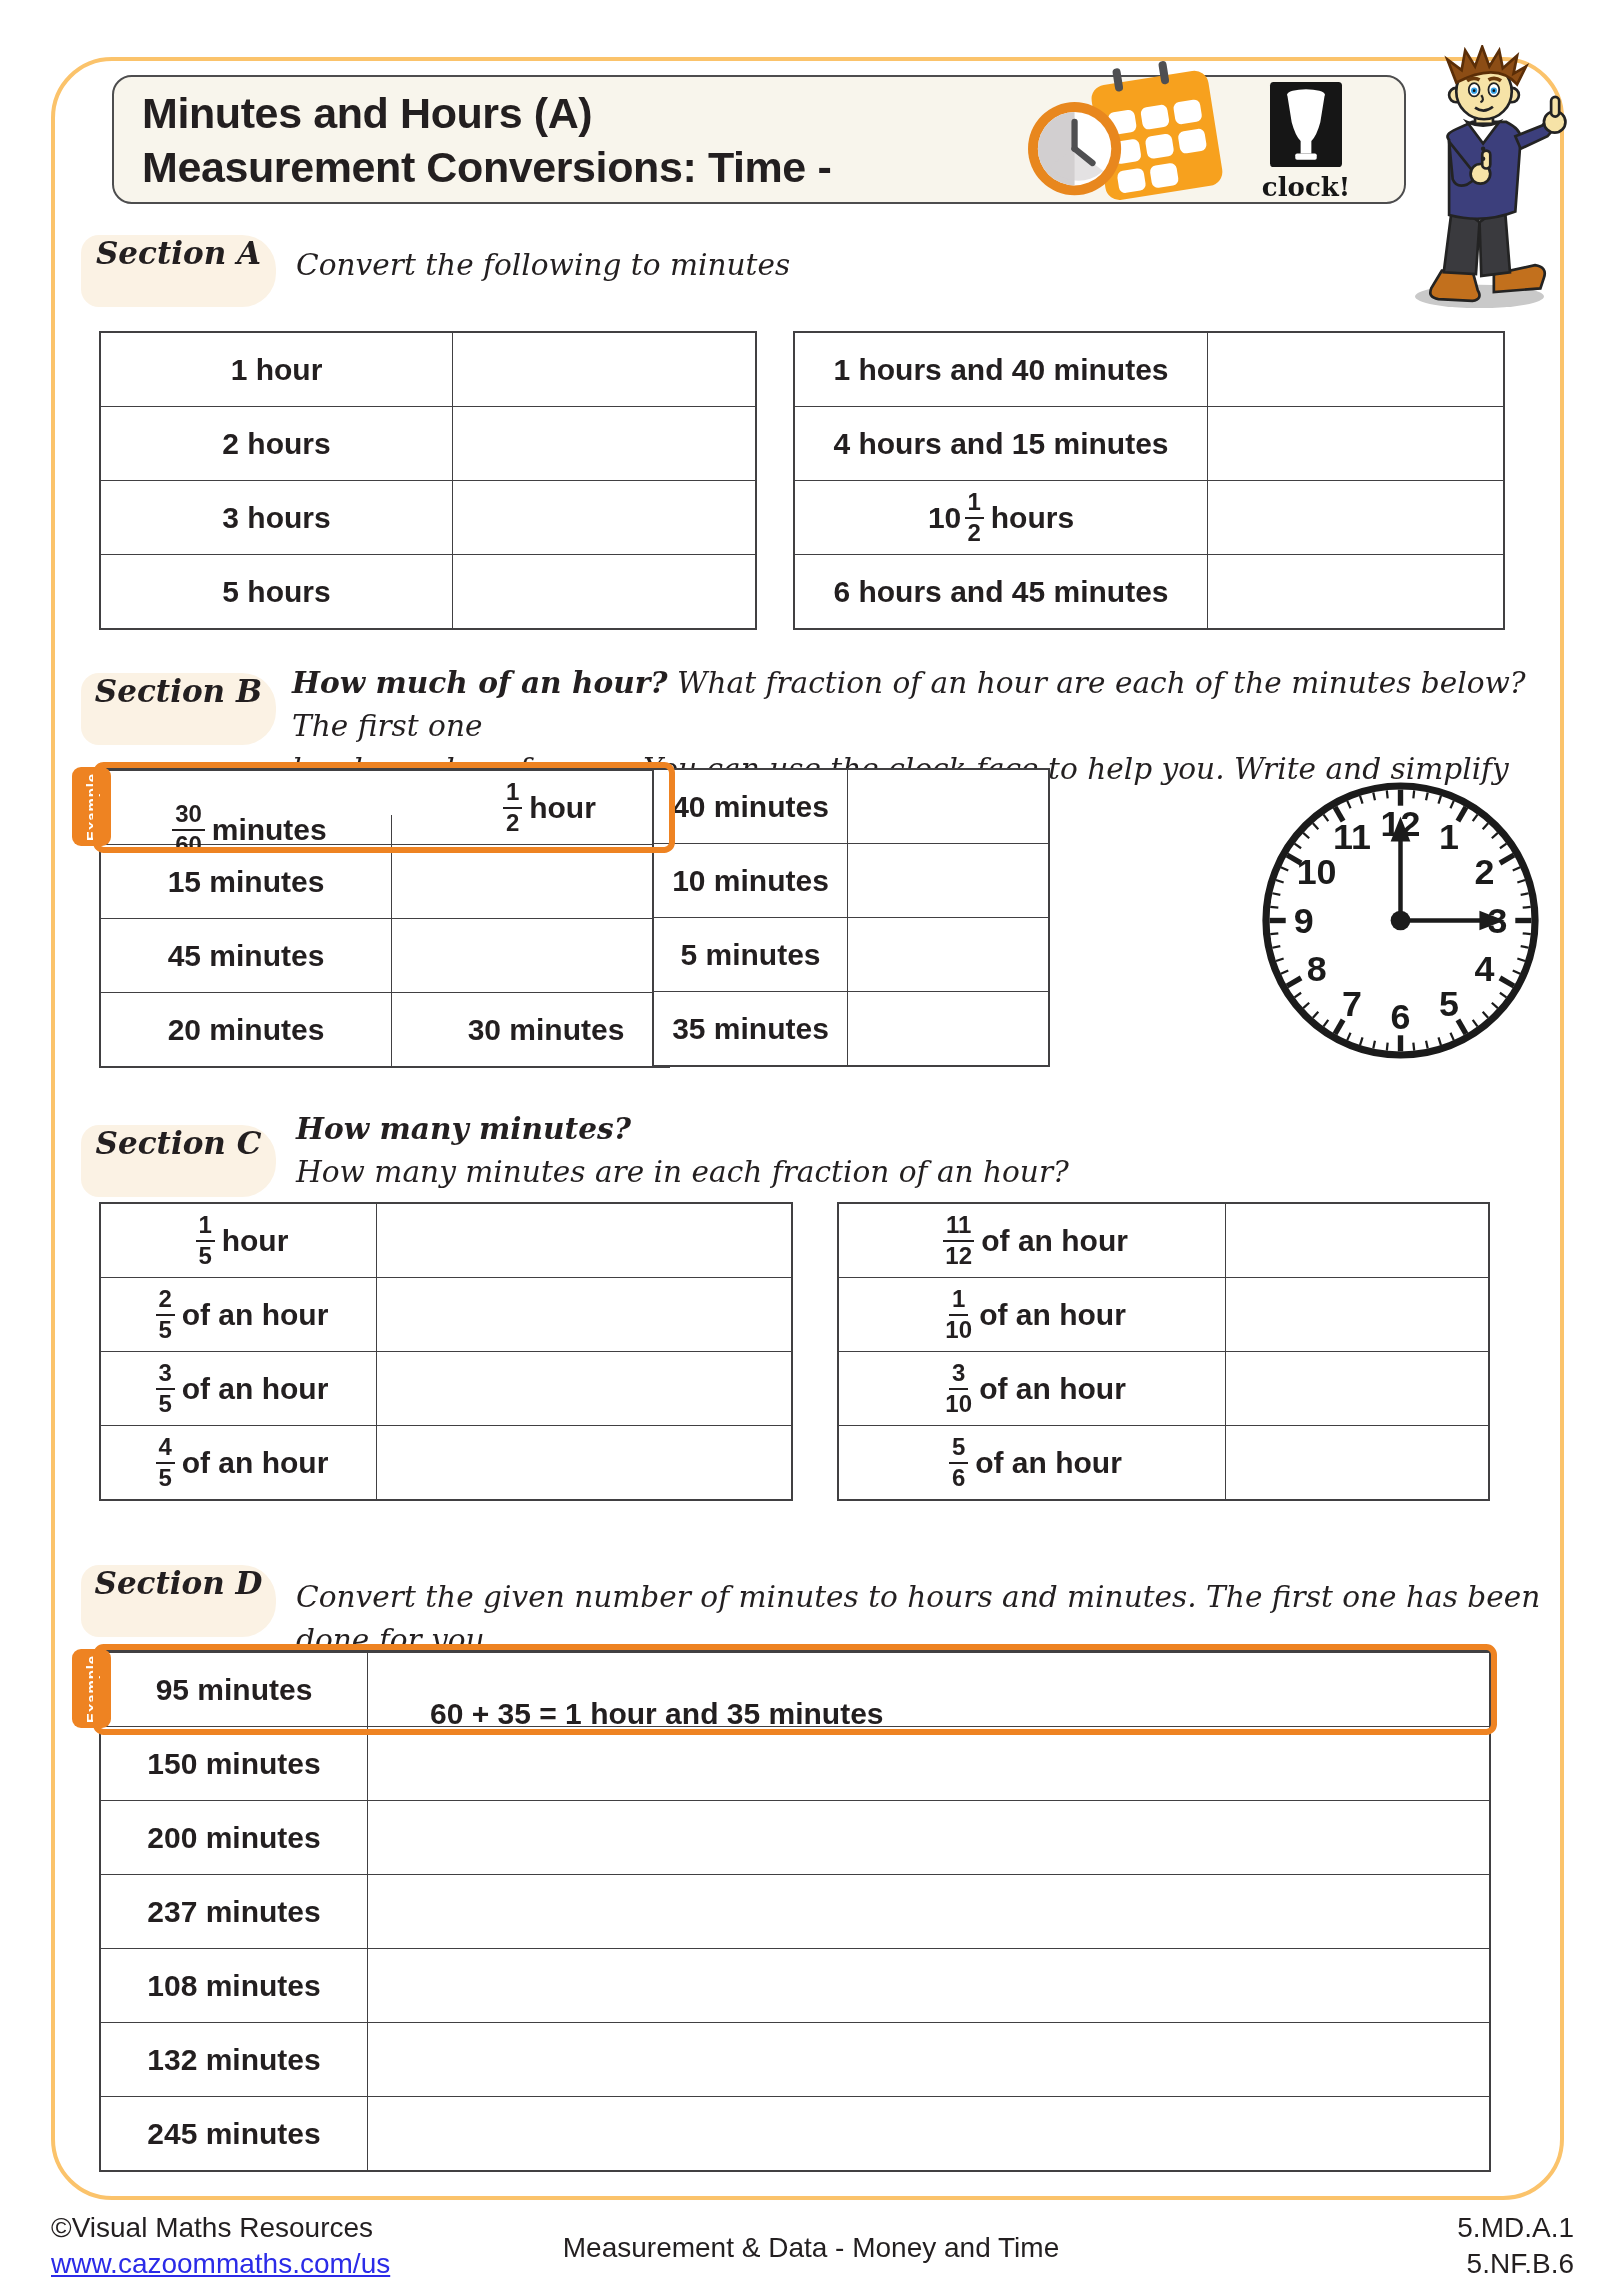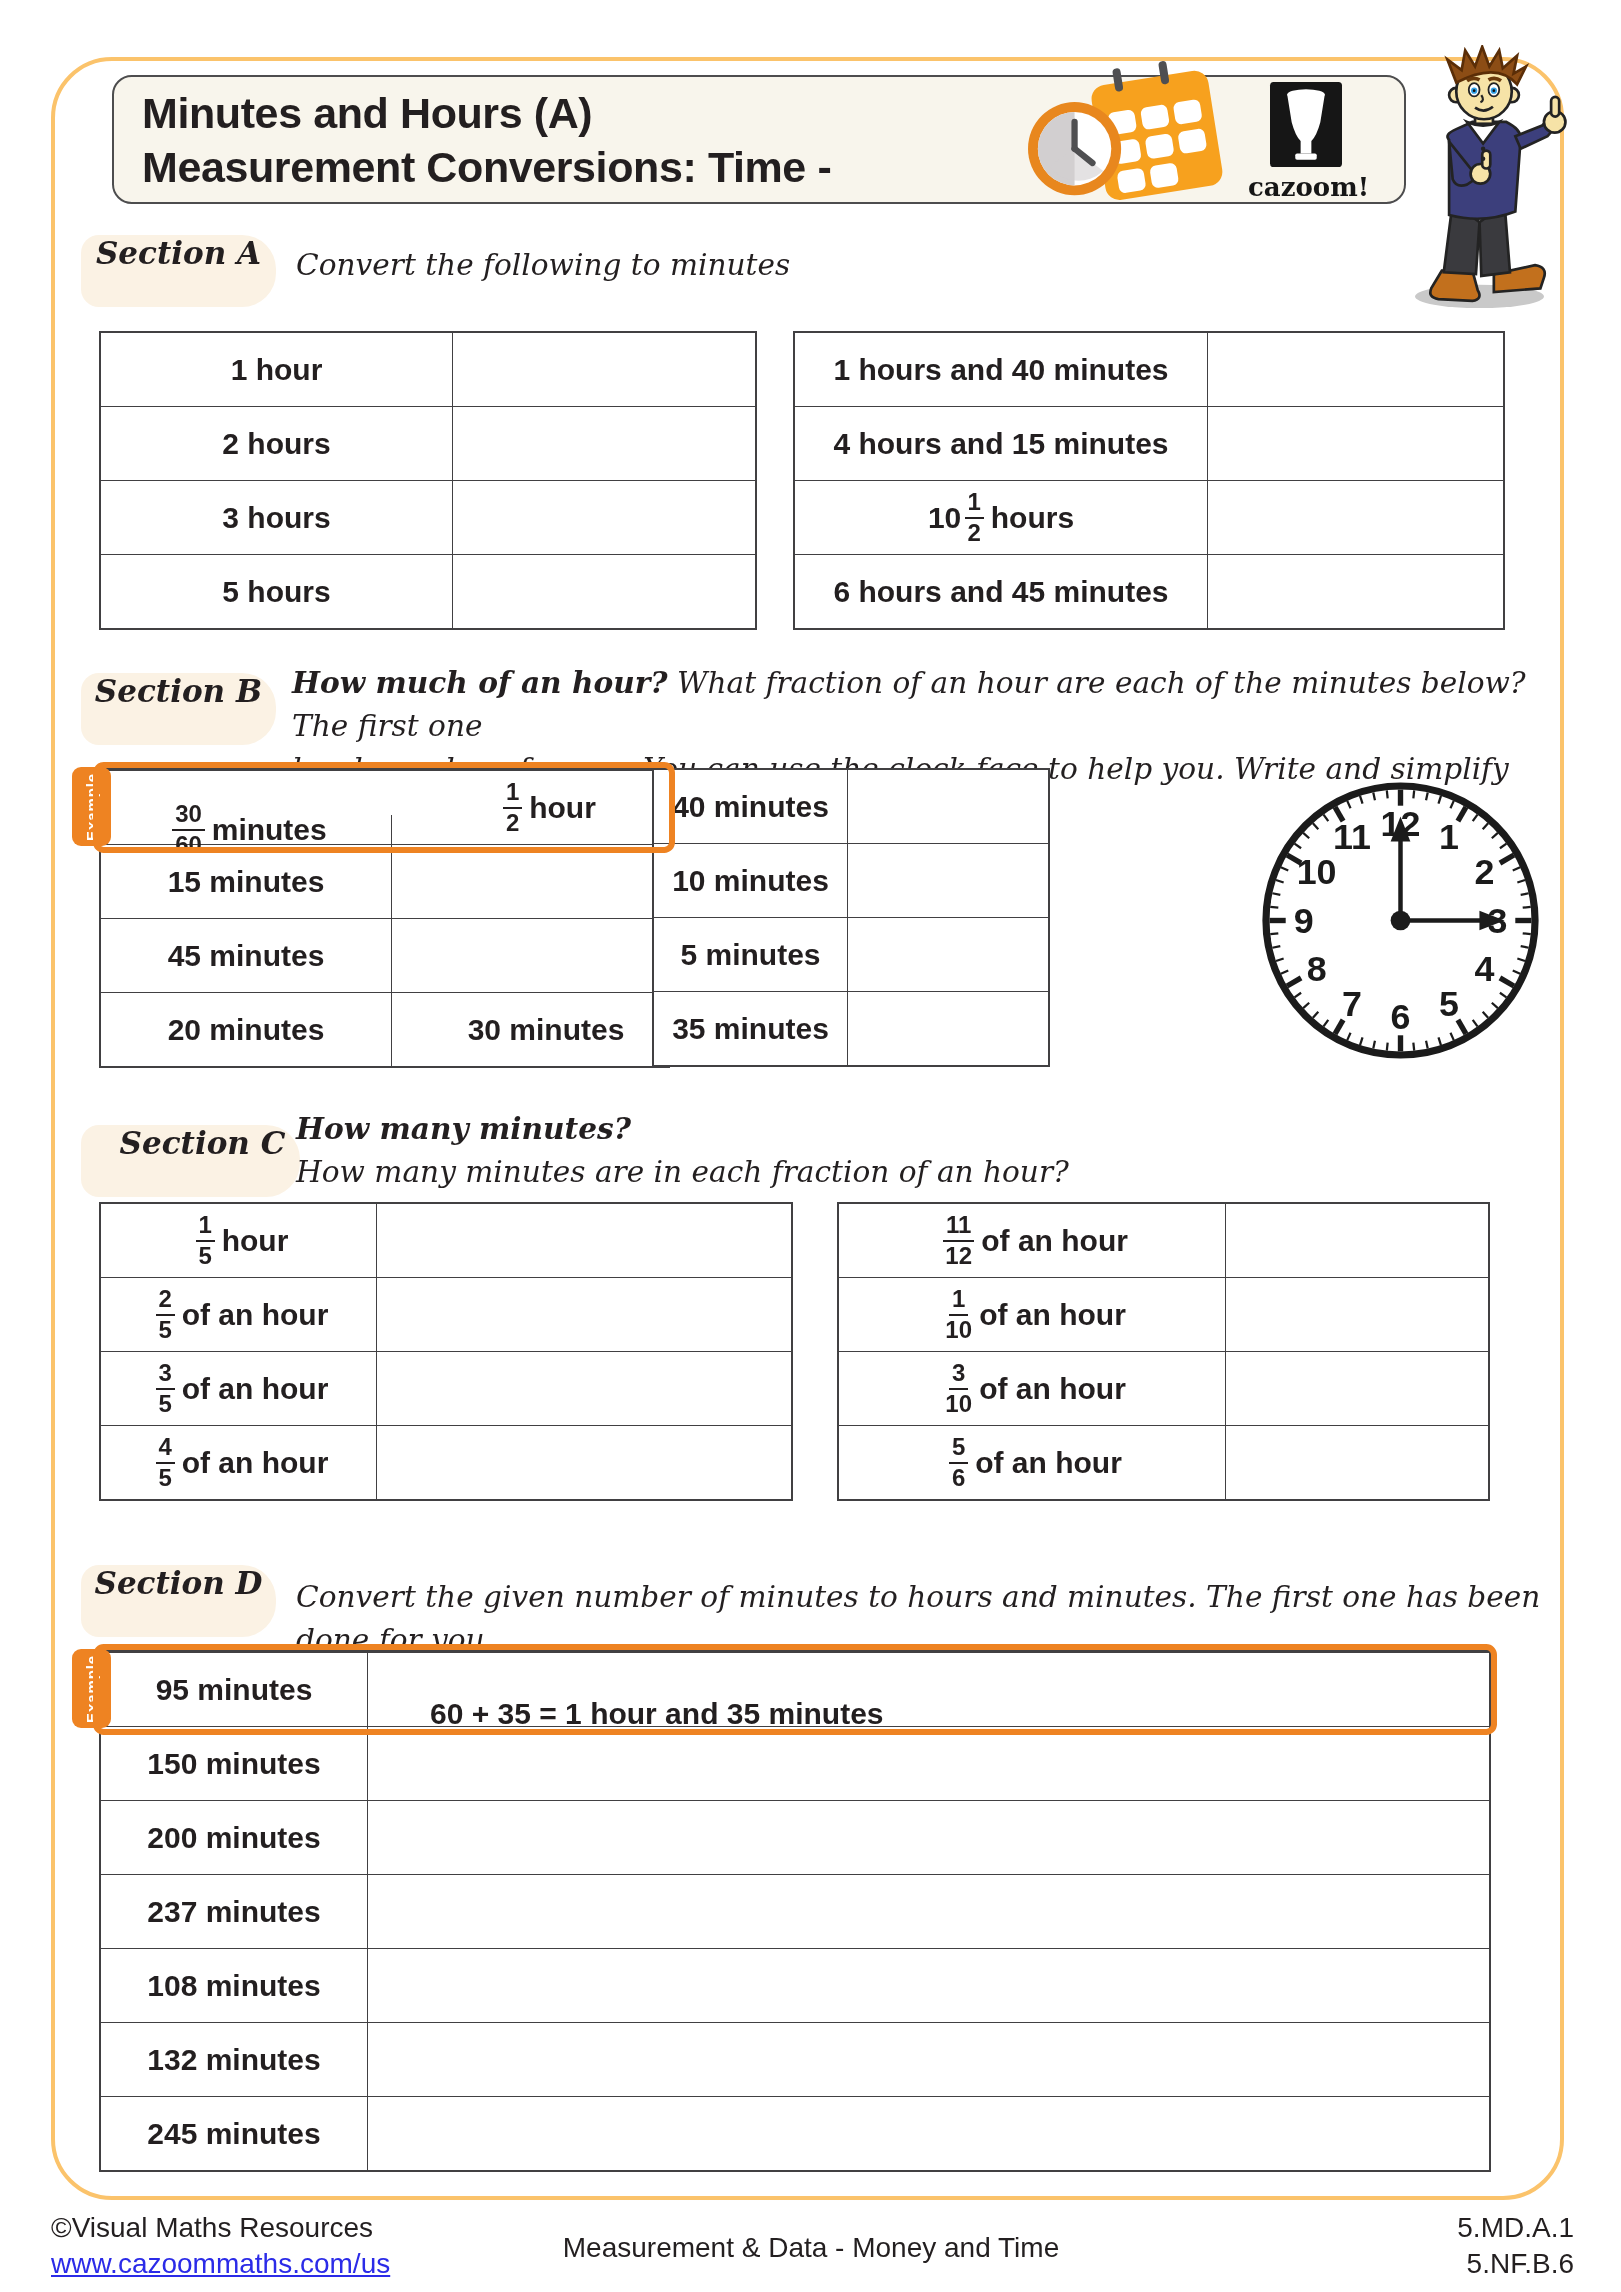--- a/index.html
+++ b/index.html
@@ -88,21 +88,21 @@
   </svg>
 
   <div class="logo-wrap">
     <span class="logo-box">
       <svg width="72" height="85" viewBox="0 0 80 95">
         <ellipse cx="40" cy="14" rx="21" ry="6" fill="#fff"></ellipse>
         <path d="M19,14 L24,45 Q28,60 34,66 L34,80 L46,80 L46,66 Q52,60 56,45 L61,14 Z" fill="#fff"></path>
         <rect x="28" y="80" width="24" height="7" rx="2" fill="#fff"></rect>
       </svg>
     </span>
-    <div class="logo-text">cazoom!</div>
+    <div class="logo-text">clock!</div>
   </div>
 
   <svg class="boy" width="188" height="264" viewBox="0 0 210 295">
     <ellipse cx="100" cy="281" rx="72" ry="13" fill="#c9c9c9"></ellipse>
     <path d="M58,252 L46,272 Q42,282 54,284 L92,286 Q104,284 98,274 L92,252 Z" fill="#c2701d" stroke="#232323" stroke-width="3"></path>
     <path d="M116,256 L162,246 Q176,248 172,260 L168,272 L116,276 Z" fill="#c2701d" stroke="#232323" stroke-width="3"></path>
     <path d="M70,176 L60,254 L96,256 L100,198 Z" fill="#3a3a3e" stroke="#232323" stroke-width="3"></path>
     <path d="M100,198 L102,258 L134,254 L128,178 Z" fill="#3a3a3e" stroke="#232323" stroke-width="3"></path>
     <path d="M66,106 Q60,100 74,94 L92,86 L130,86 Q146,94 146,104 L140,186 Q104,200 66,190 Z" fill="#3c3f7c" stroke="#232323" stroke-width="3"></path>
     <path d="M140,102 L170,90 L176,84 L186,90 L176,102 L146,116 Z" fill="#3c3f7c" stroke="#232323" stroke-width="3"></path>
@@ -327,21 +327,21 @@
         <text x="105.99999999999994" y="66.46925639128065" class="clock-num" text-anchor="middle" dominant-baseline="central">11</text>
         <text x="159.99999999999997" y="52" class="clock-num" text-anchor="middle" dominant-baseline="central">12</text>
       </g>
     <line x1="160" y1="160" x2="160" y2="68" stroke="#1b1b1b" stroke-width="5"></line>
     <polygon points="160,44 149,72 171,72" fill="#1b1b1b"></polygon>
     <line x1="160" y1="160" x2="252" y2="160" stroke="#1b1b1b" stroke-width="5"></line>
     <polygon points="276,160 248,149 248,171" fill="#1b1b1b"></polygon>
     <circle cx="160" cy="160" r="11" fill="#1b1b1b"></circle>
   </svg>
 
-  <div class="sec-label" style="top:1125px;padding-left:24px;">
+  <div class="sec-label" style="top:1125px;">
     <span>Section C</span>
   </div>
   <div class="instr" style="left:296px;top:1107px;">
     <div><b>How many minutes?</b></div>
     <div>How many minutes are in each fraction of an hour?</div>
   </div>
 
   <div class="tbl" style="left:99px;top:1202px;width:690px;">
     <div class="row" style="height:73px;">
       <div class="c1" style="width:276px;">

